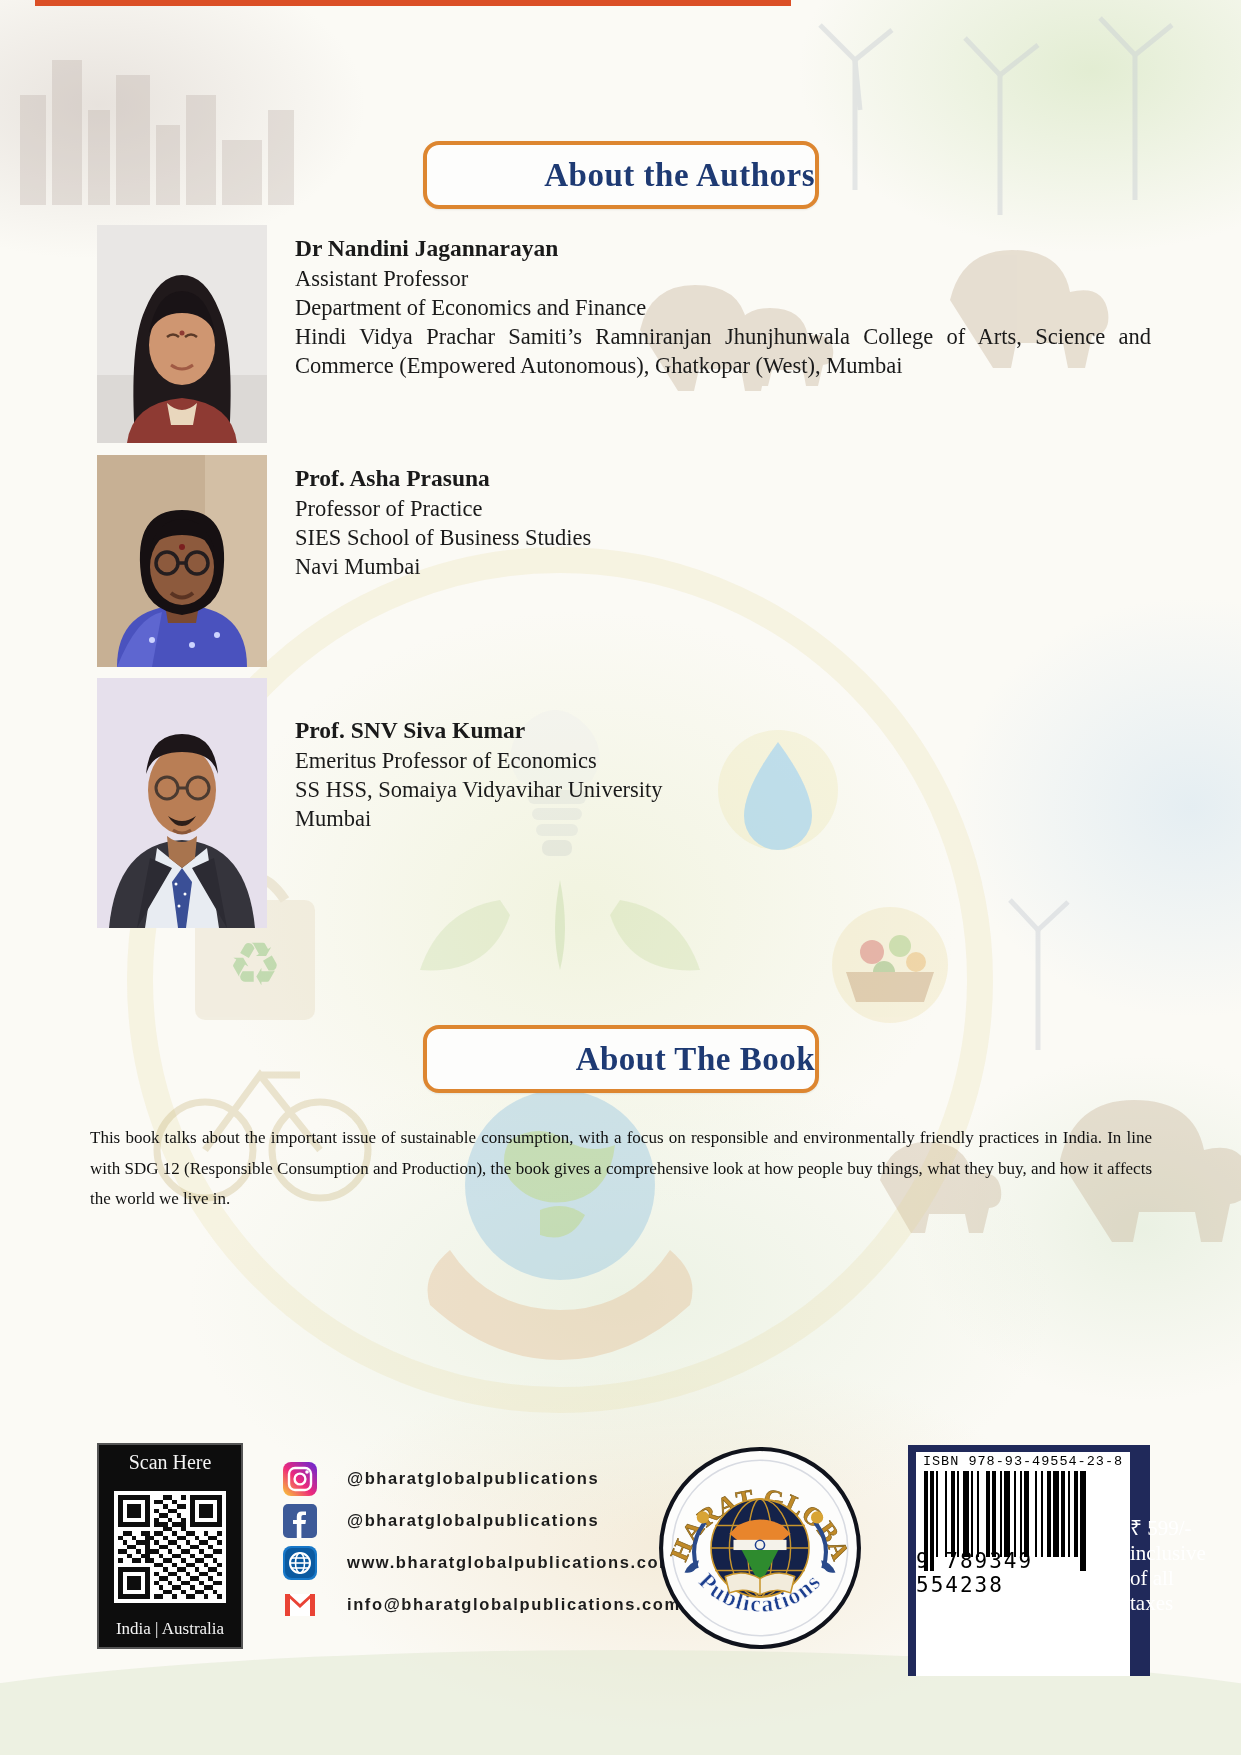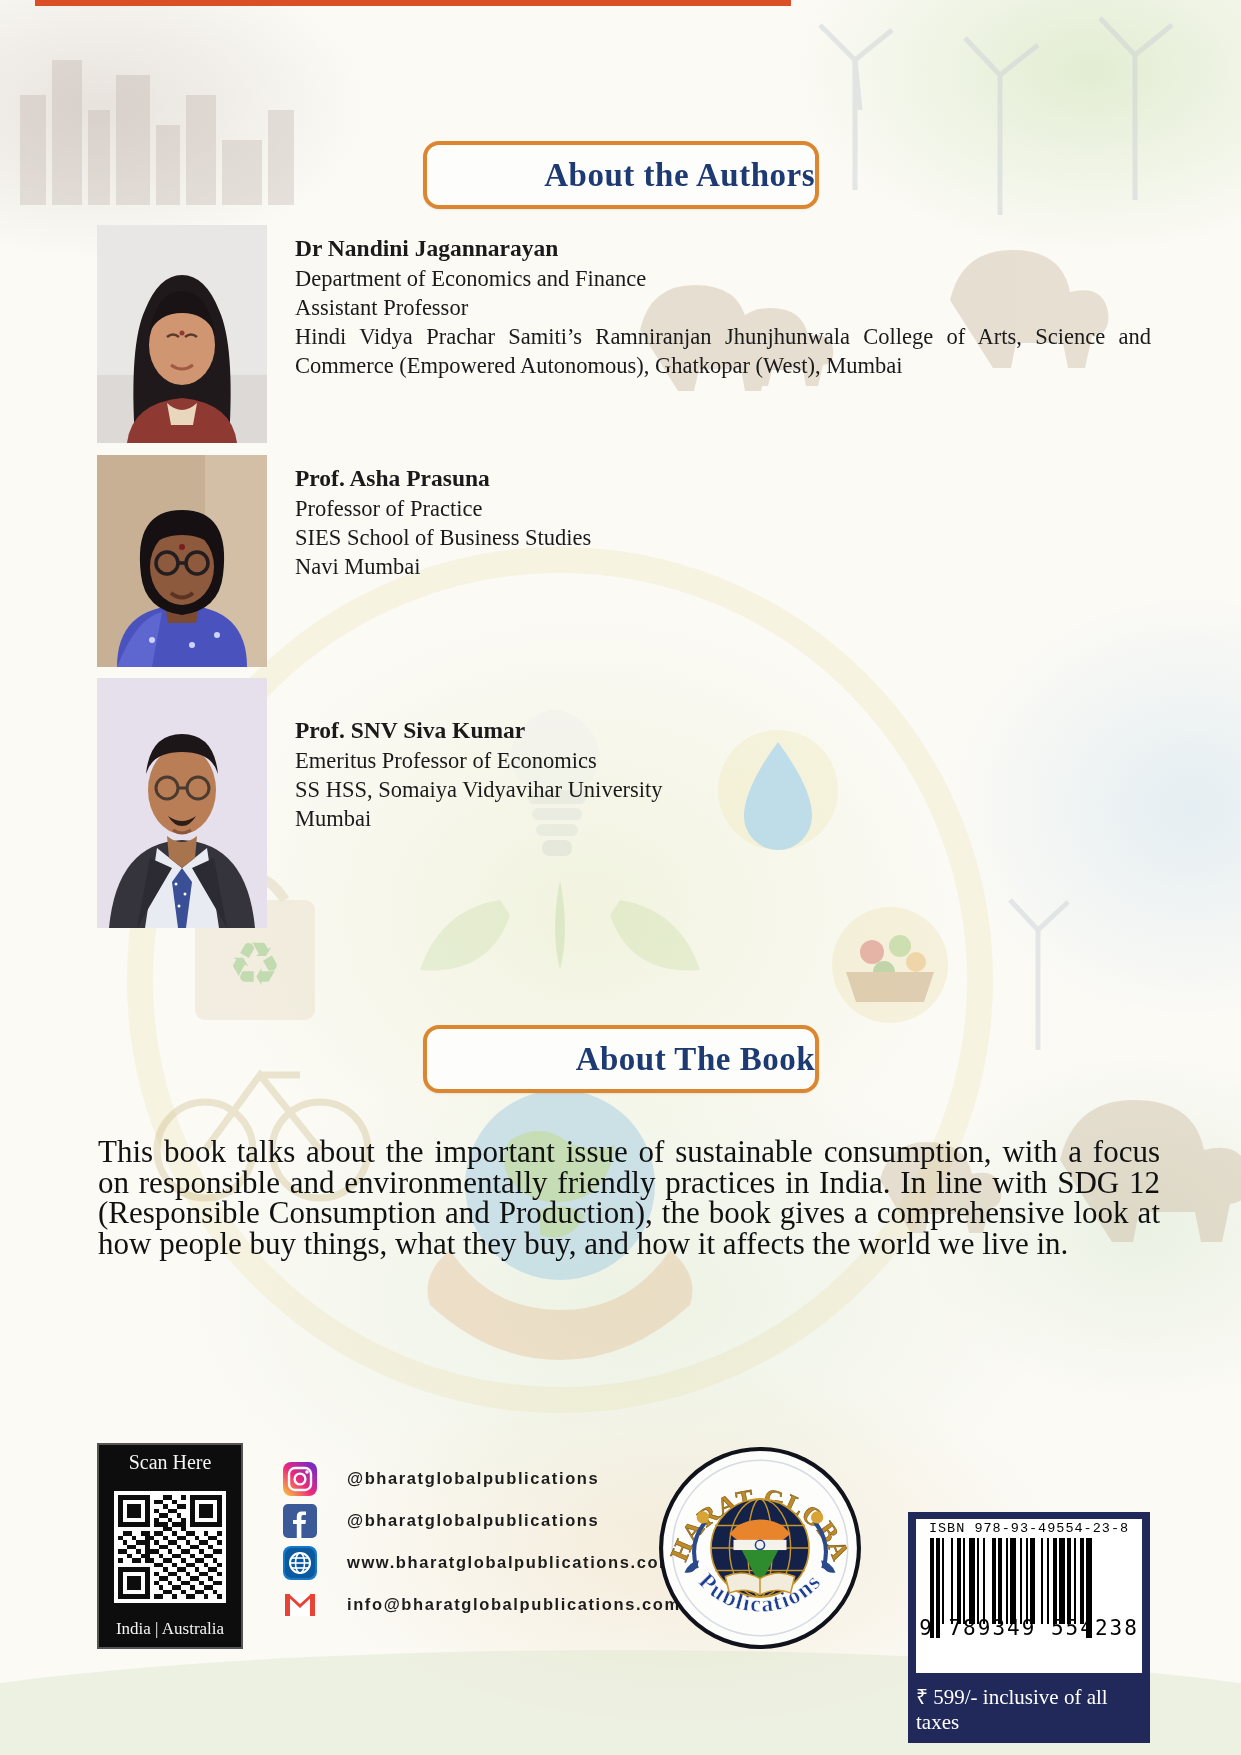--- a/index.html
+++ b/index.html
@@ -40,22 +40,22 @@
 
   .author-text{position:absolute;left:295px;width:856px;font-size:22.5px;line-height:29px;}
   .a1{top:234px;}
   .a2{top:464px;}
   .a3{top:716px;}
   .author-name{font-weight:bold;font-size:23.5px;margin:0 0 1px 0;}
   .author-line{margin:0;}
   .author-affil{margin:0;text-align:justify;}
 
   .book-para{
-    position:absolute;left:98px;top:1106px;width:1062px;
-    font-size:31px;line-height:30.5px;text-align:justify;color:#111;
+    position:absolute;left:90px;top:1106px;width:1062px;
+    font-size:17px;line-height:30.5px;text-align:justify;color:#111;
   }
 
   
   .qr-box{
     position:absolute;left:97px;top:1443px;width:146px;height:206px;box-sizing:border-box;
     background:#0d0d0d;border:2px solid #555;display:flex;flex-direction:column;
     align-items:center;justify-content:space-between;padding:6px 0 8px 0;
   }
   .qr-label{color:#f5f5f5;font-size:20px;font-family:"Liberation Serif",serif;}
   .qr-code{width:112px;height:112px;background:#fff;}
@@ -71,22 +71,22 @@
     font-family:"Liberation Sans",sans-serif;font-weight:bold;font-size:16.5px;
     letter-spacing:1.6px;color:#1c1c1c;
   }
 
   
   .logo{position:absolute;left:658px;top:1446px;width:204px;height:204px;}
   .logo svg{display:block;width:100%;height:100%;}
 
   
   .barcode-panel{
-    position:absolute;left:908px;top:1512px;width:242px;height:231px;box-sizing:border-box;
-    background:#20295a;padding:7px 8px 0 8px;display:flex;flex-direction:column;
+    position:absolute;left:908px;top:1445px;width:242px;height:231px;box-sizing:border-box;
+    background:#20295a;padding:7px 8px 0 8px;display:flex;flex-direction:row;
   }
   .barcode-white{background:#fff;flex:0 0 152px;display:flex;flex-direction:column;align-items:center;padding-top:2px;}
   .isbn-line{font-family:"Liberation Mono",monospace;font-size:13.5px;letter-spacing:1px;color:#000;white-space:nowrap;}
   .bars{width:214px;height:102px;margin-top:2px;}
   .bars svg{display:block;width:100%;height:100%;}
   .digits-line{font-family:"DejaVu Sans Mono",monospace;font-size:21px;color:#000;margin-top:-24px;background:transparent;letter-spacing:2px;}
   .price-strip{flex:1;display:flex;align-items:center;justify-content:center;}
   .price-text{color:#fff;font-size:21px;font-family:Liberation Serif, serif;}
 </style>
 </head>
@@ -198,22 +198,22 @@
       <path d="M70 178 q15 14 30 0 l-4 22 h-22 z" fill="#e9d7bd"></path>
       <ellipse cx="85" cy="120" rx="33" ry="40" fill="#cf9671"></ellipse>
       <path d="M52 108 q8-42 33-42 q25 0 33 42 q-10-20 -33-20 q-23 0 -33 20 z" fill="#191316"></path>
       <circle cx="85" cy="108" r="2.5" fill="#8e3a33"></circle>
       <path d="M70 112 q6-5 12 0 M88 112 q6-5 12 0" stroke="#5b3a28" stroke-width="2.5" fill="none"></path>
       <path d="M74 140 q11 8 22 0" stroke="#a05a44" stroke-width="3" fill="none"></path>
     </svg>
   </div>
   <div class="author-text a1">
     <p class="author-name">Dr Nandini Jagannarayan</p>
+    <p class="author-line">Assistant Professor</p>
     <p class="author-line">Department of Economics and Finance</p>
-    <p class="author-line">Assistant Professor</p>
     <p class="author-affil">Hindi Vidya Prachar Samiti’s Ramniranjan Jhunjhunwala College of Arts, Science and Commerce (Empowered Autonomous), Ghatkopar (West), Mumbai</p>
   </div>
 
   <div class="photo p2">
     <svg viewBox="0 0 170 212" xmlns="http://www.w3.org/2000/svg">
       <rect width="170" height="212" fill="#c7b094"></rect>
       <rect x="108" y="0" width="62" height="212" fill="#d3bfa5"></rect>
       <path d="M20 212 q0-60 65-62 q65 2 65 62 z" fill="#4a52be"></path>
       <path d="M20 212 q20-50 45-55 l-10 55 z" fill="#5e66d0"></path>
       <circle cx="55" cy="185" r="3" fill="#cdd4ff"></circle>

